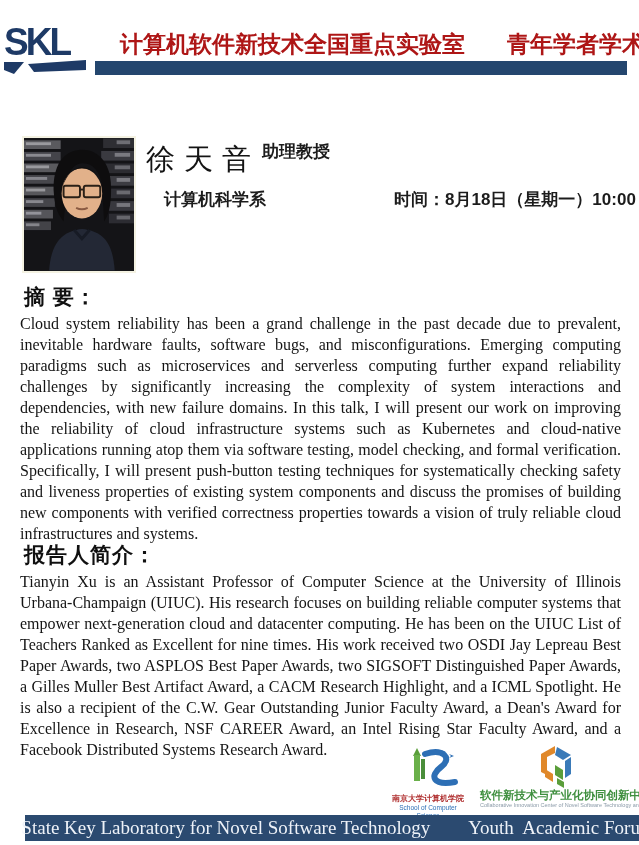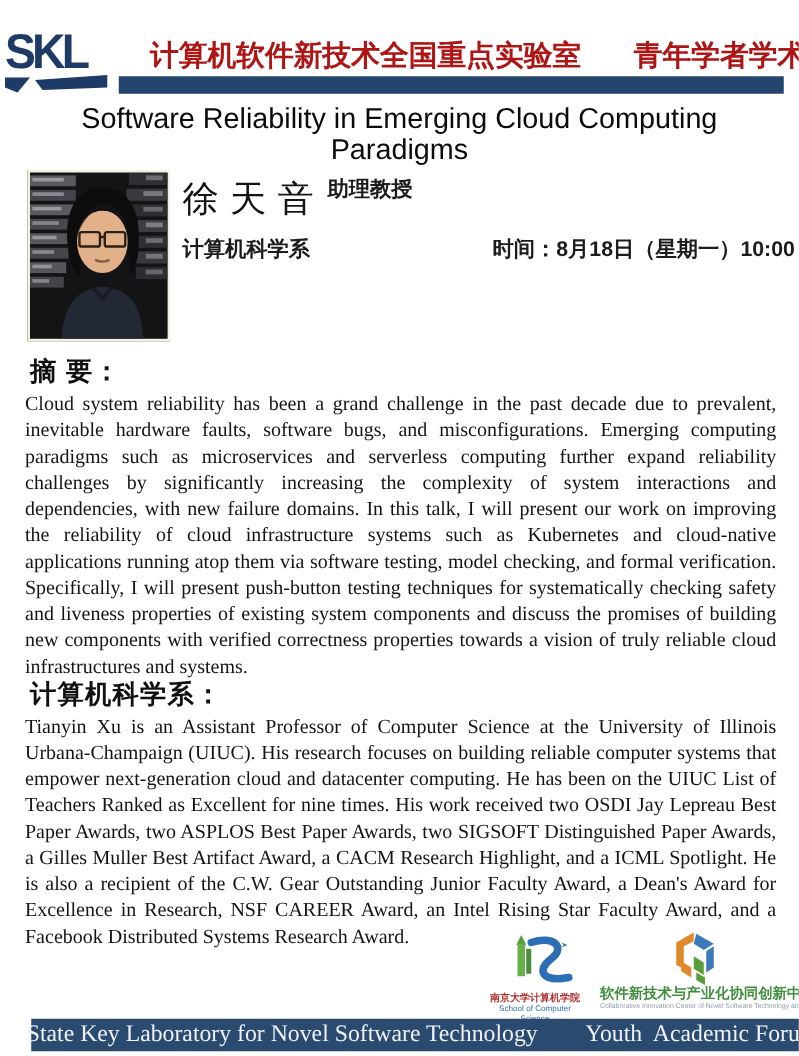--- a/index.html
+++ b/index.html
@@ -27,21 +27,21 @@
   .talk-title{
     position:absolute;left:0;top:82px;width:639px;text-align:center;
     font-size:23px;line-height:25px;color:#0b0b0b;font-weight:400;
   }
   
   .photo{position:absolute;left:22px;top:136px;width:114px;height:137px;border:2px solid #f4f2e2;box-sizing:border-box;background:#17171a;}
   .photo svg{display:block;width:100%;height:100%;}
   .speaker-name-row{position:absolute;left:146px;top:140px;display:flex;align-items:flex-start;}
   .speaker-name{font-family:"DejaVu Serif","Liberation Serif",serif;font-size:29px;letter-spacing:9px;color:#141414;}
   .speaker-title{font-size:17px;color:#1c1c1c;margin-left:2px;font-weight:600;}
-  .speaker-dept{position:absolute;left:146px;top:188px;font-size:17px;color:#1c1c1c;font-weight:600;}
+  .speaker-dept{position:absolute;left:164px;top:188px;font-size:17px;color:#1c1c1c;font-weight:600;}
   .speaker-time{position:absolute;left:378px;top:188px;font-size:17px;color:#1c1c1c;font-weight:600;white-space:pre;padding-left:16px;}
   .speaker-affil{position:absolute;left:146px;top:250px;font-size:17px;color:#1c1c1c;font-weight:600;white-space:pre;}
   
   .section-heading{position:absolute;left:24px;font-size:21px;font-weight:700;color:#101010;letter-spacing:1px;}
   .abstract-heading{top:283px;}
   .abstract-body{
     position:absolute;left:20px;top:313px;width:601px;
     font-family:"Liberation Serif","DejaVu Serif",serif;font-size:16px;line-height:21px;
     color:#141414;text-align:justify;
   }
@@ -79,24 +79,20 @@
       <polygon points="0,2 20,2 10,14 0,10" fill="#1e3a66"></polygon>
       <polygon points="24,4 82,0 82,10 30,12" fill="#1e3a66"></polygon>
     </svg>
   </div>
   <div class="header-titles">
     <span>计算机软件新技术全国重点实验室</span>
     <span>青年学者学术报告</span>
   </div>
   <div class="header-bar"></div>
 
-  <div class="talk-title">
-    <div>Software Reliability in Emerging Cloud Computing</div>
-    <div>Paradigms</div>
-  </div>
 
   <div class="photo">
     <svg viewBox="0 0 114 137">
       <rect width="114" height="137" fill="#141417"></rect>
 
       <g>
         <rect x="0" y="2" width="38" height="9" fill="#5a5a5e"></rect>
           <rect x="2" y="4" width="26" height="3" fill="#9a9a9e"></rect>
         <rect x="0" y="14" width="38" height="9" fill="#44444a"></rect>
           <rect x="2" y="16" width="26" height="3" fill="#8a8a90"></rect>
@@ -146,21 +142,21 @@
   <div class="speaker-name-row">
     <span class="speaker-name">徐天音</span>
     <span class="speaker-title">助理教授</span>
   </div>
   <div class="speaker-dept">计算机科学系</div>
   <div class="speaker-time">时间：8月18日（星期一）10:00</div>
 
   <div class="section-heading abstract-heading">摘 要：</div>
   <div class="abstract-body">Cloud system reliability has been a grand challenge in the past decade due to prevalent, inevitable hardware faults, software bugs, and misconfigurations. Emerging computing paradigms such as microservices and serverless computing further expand reliability challenges by significantly increasing the complexity of system interactions and dependencies, with new failure domains. In this talk, I will present our work on improving the reliability of cloud infrastructure systems such as Kubernetes and cloud-native applications running atop them via software testing, model checking, and formal verification. Specifically, I will present push-button testing techniques for systematically checking safety and liveness properties of existing system components and discuss the promises of building new components with verified correctness properties towards a vision of truly reliable cloud infrastructures and systems.</div>
 
-  <div class="section-heading bio-heading">计算机科学系：</div>
+  <div class="section-heading bio-heading">报告人简介：</div>
   <div class="bio-body">Tianyin Xu is an Assistant Professor of Computer Science at the University of Illinois Urbana-Champaign (UIUC). His research focuses on building reliable computer systems that empower next-generation cloud and datacenter computing. He has been on the UIUC List of Teachers Ranked as Excellent for nine times. His work received two OSDI Jay Lepreau Best Paper Awards, two ASPLOS Best Paper Awards, two SIGSOFT Distinguished Paper Awards, a Gilles Muller Best Artifact Award, a CACM Research Highlight, and a ICML Spotlight. He is also a recipient of the C.W. Gear Outstanding Junior Faculty Award, a Dean's Award for Excellence in Research, NSF CAREER Award, an Intel Rising Star Faculty Award, and a Facebook Distributed Systems Research Award.</div>
 
   <div class="nju-logo">
     <svg width="62" height="48" viewBox="0 0 62 48">
       <polygon points="20,2 24,10 16,10" fill="#5a9e3a"></polygon>
       <rect x="17" y="9" width="6" height="26" fill="#6ab04a"></rect>
       <rect x="24" y="13" width="4" height="20" fill="#4a8e3a"></rect>
       <path d="M28,8 C46,2 56,12 44,21 C32,30 36,40 58,36" fill="none" stroke="#2d6fb5" stroke-width="6" stroke-linecap="round"></path>
       <path d="M44,4 l5,2 -5,2 2,-2 Z" fill="#2d6fb5"></path>
       <path d="M52,8 l5,2 -5,2 2,-2 Z" fill="#2d6fb5"></path>

